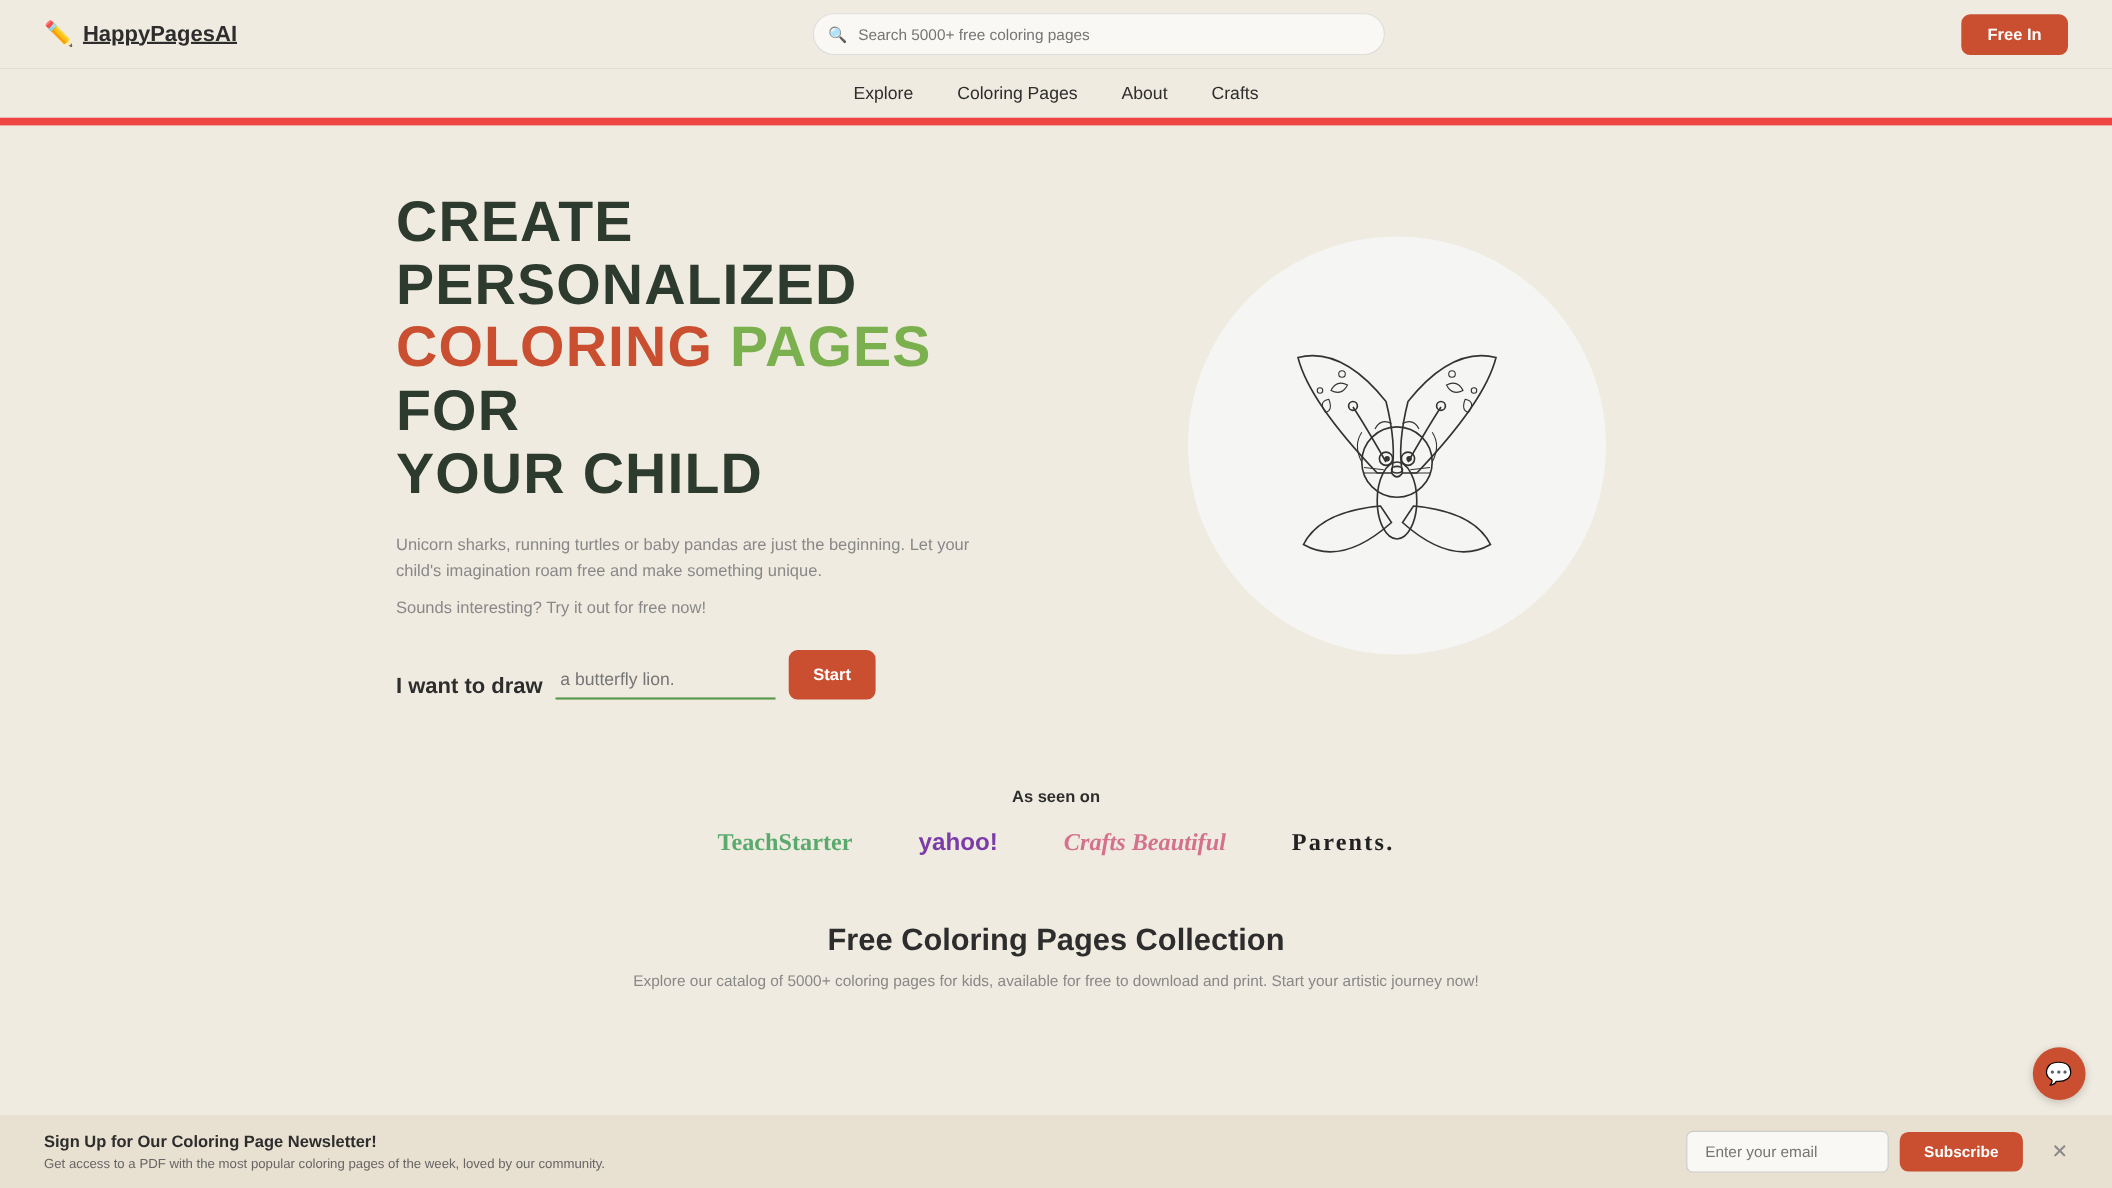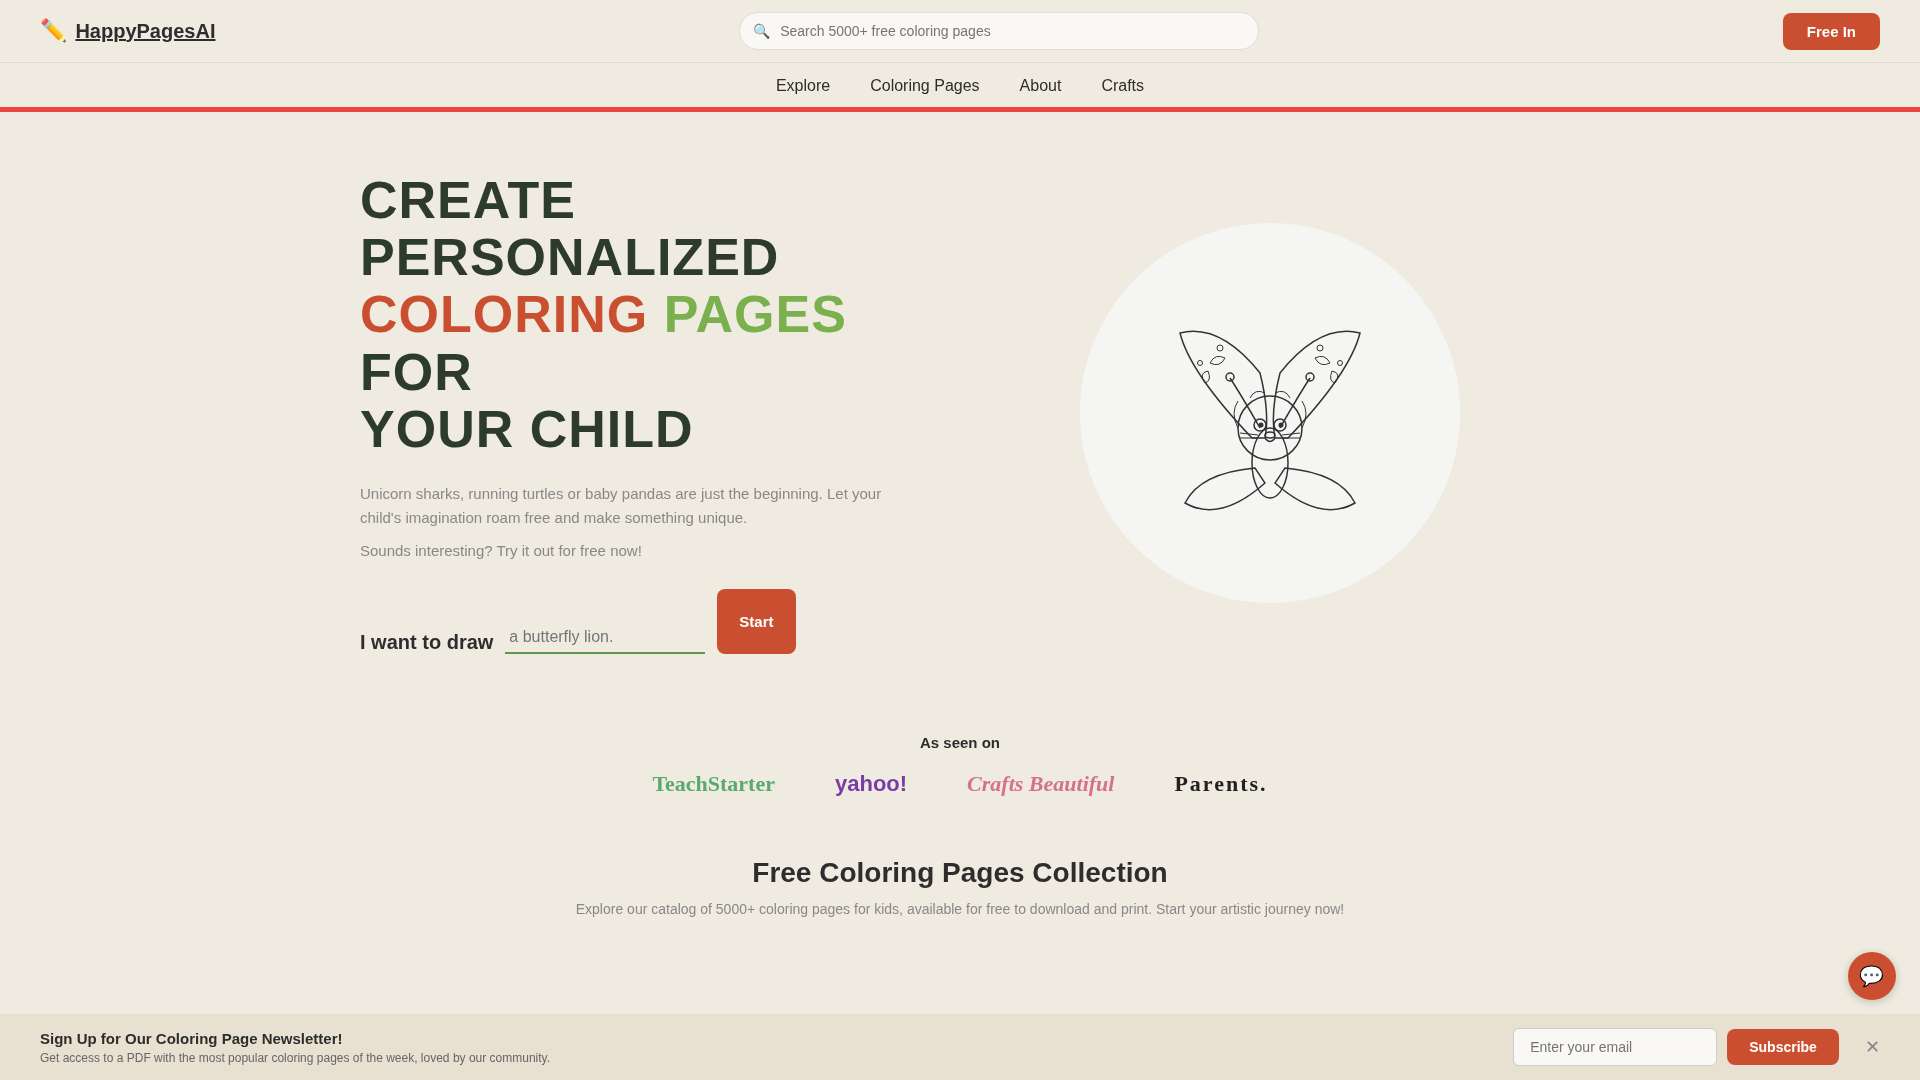--- a/index.html
+++ b/index.html
@@ -69,21 +69,21 @@
       cursor: pointer;
     }
 
     
     .nav-bar {
       background-color: #f0ebe0;
       display: flex;
       justify-content: center;
       gap: 40px;
       padding: 14px 0 12px;
-      border-bottom: 5px solid #ef4444;
+      border-bottom: 7px solid #ef4444;
     }
     .nav-link {
       font-size: 16px;
       color: #2d2d2d;
       text-decoration: none;
       cursor: pointer;
     }
 
     
     .hero {
@@ -143,21 +143,21 @@
       padding: 6px 4px;
       font-size: 16px;
       color: #aaa;
       outline: none;
       width: 200px;
     }
     .start-btn {
       background: #c94f30;
       color: white;
       border: none;
-      padding: 24px 22px;
+      padding: 14px 22px;
       border-radius: 8px;
       font-size: 15px;
       font-weight: 600;
       cursor: pointer;
     }
 
     
     .hero-image-wrap {
       flex: 1;
       display: flex;
@@ -251,21 +251,21 @@
       gap: 10px;
       align-items: center;
     }
     .newsletter-input {
       padding: 10px 16px;
       border: 1px solid #ccc;
       border-radius: 6px;
       background: #faf8f4;
       font-size: 14px;
       color: #999;
-      width: 204px;
+      width: 184px;
       outline: none;
     }
     .subscribe-btn {
       background: #c94f30;
       color: white;
       border: none;
       padding: 10px 22px;
       border-radius: 8px;
       font-size: 14px;
       font-weight: 600;

